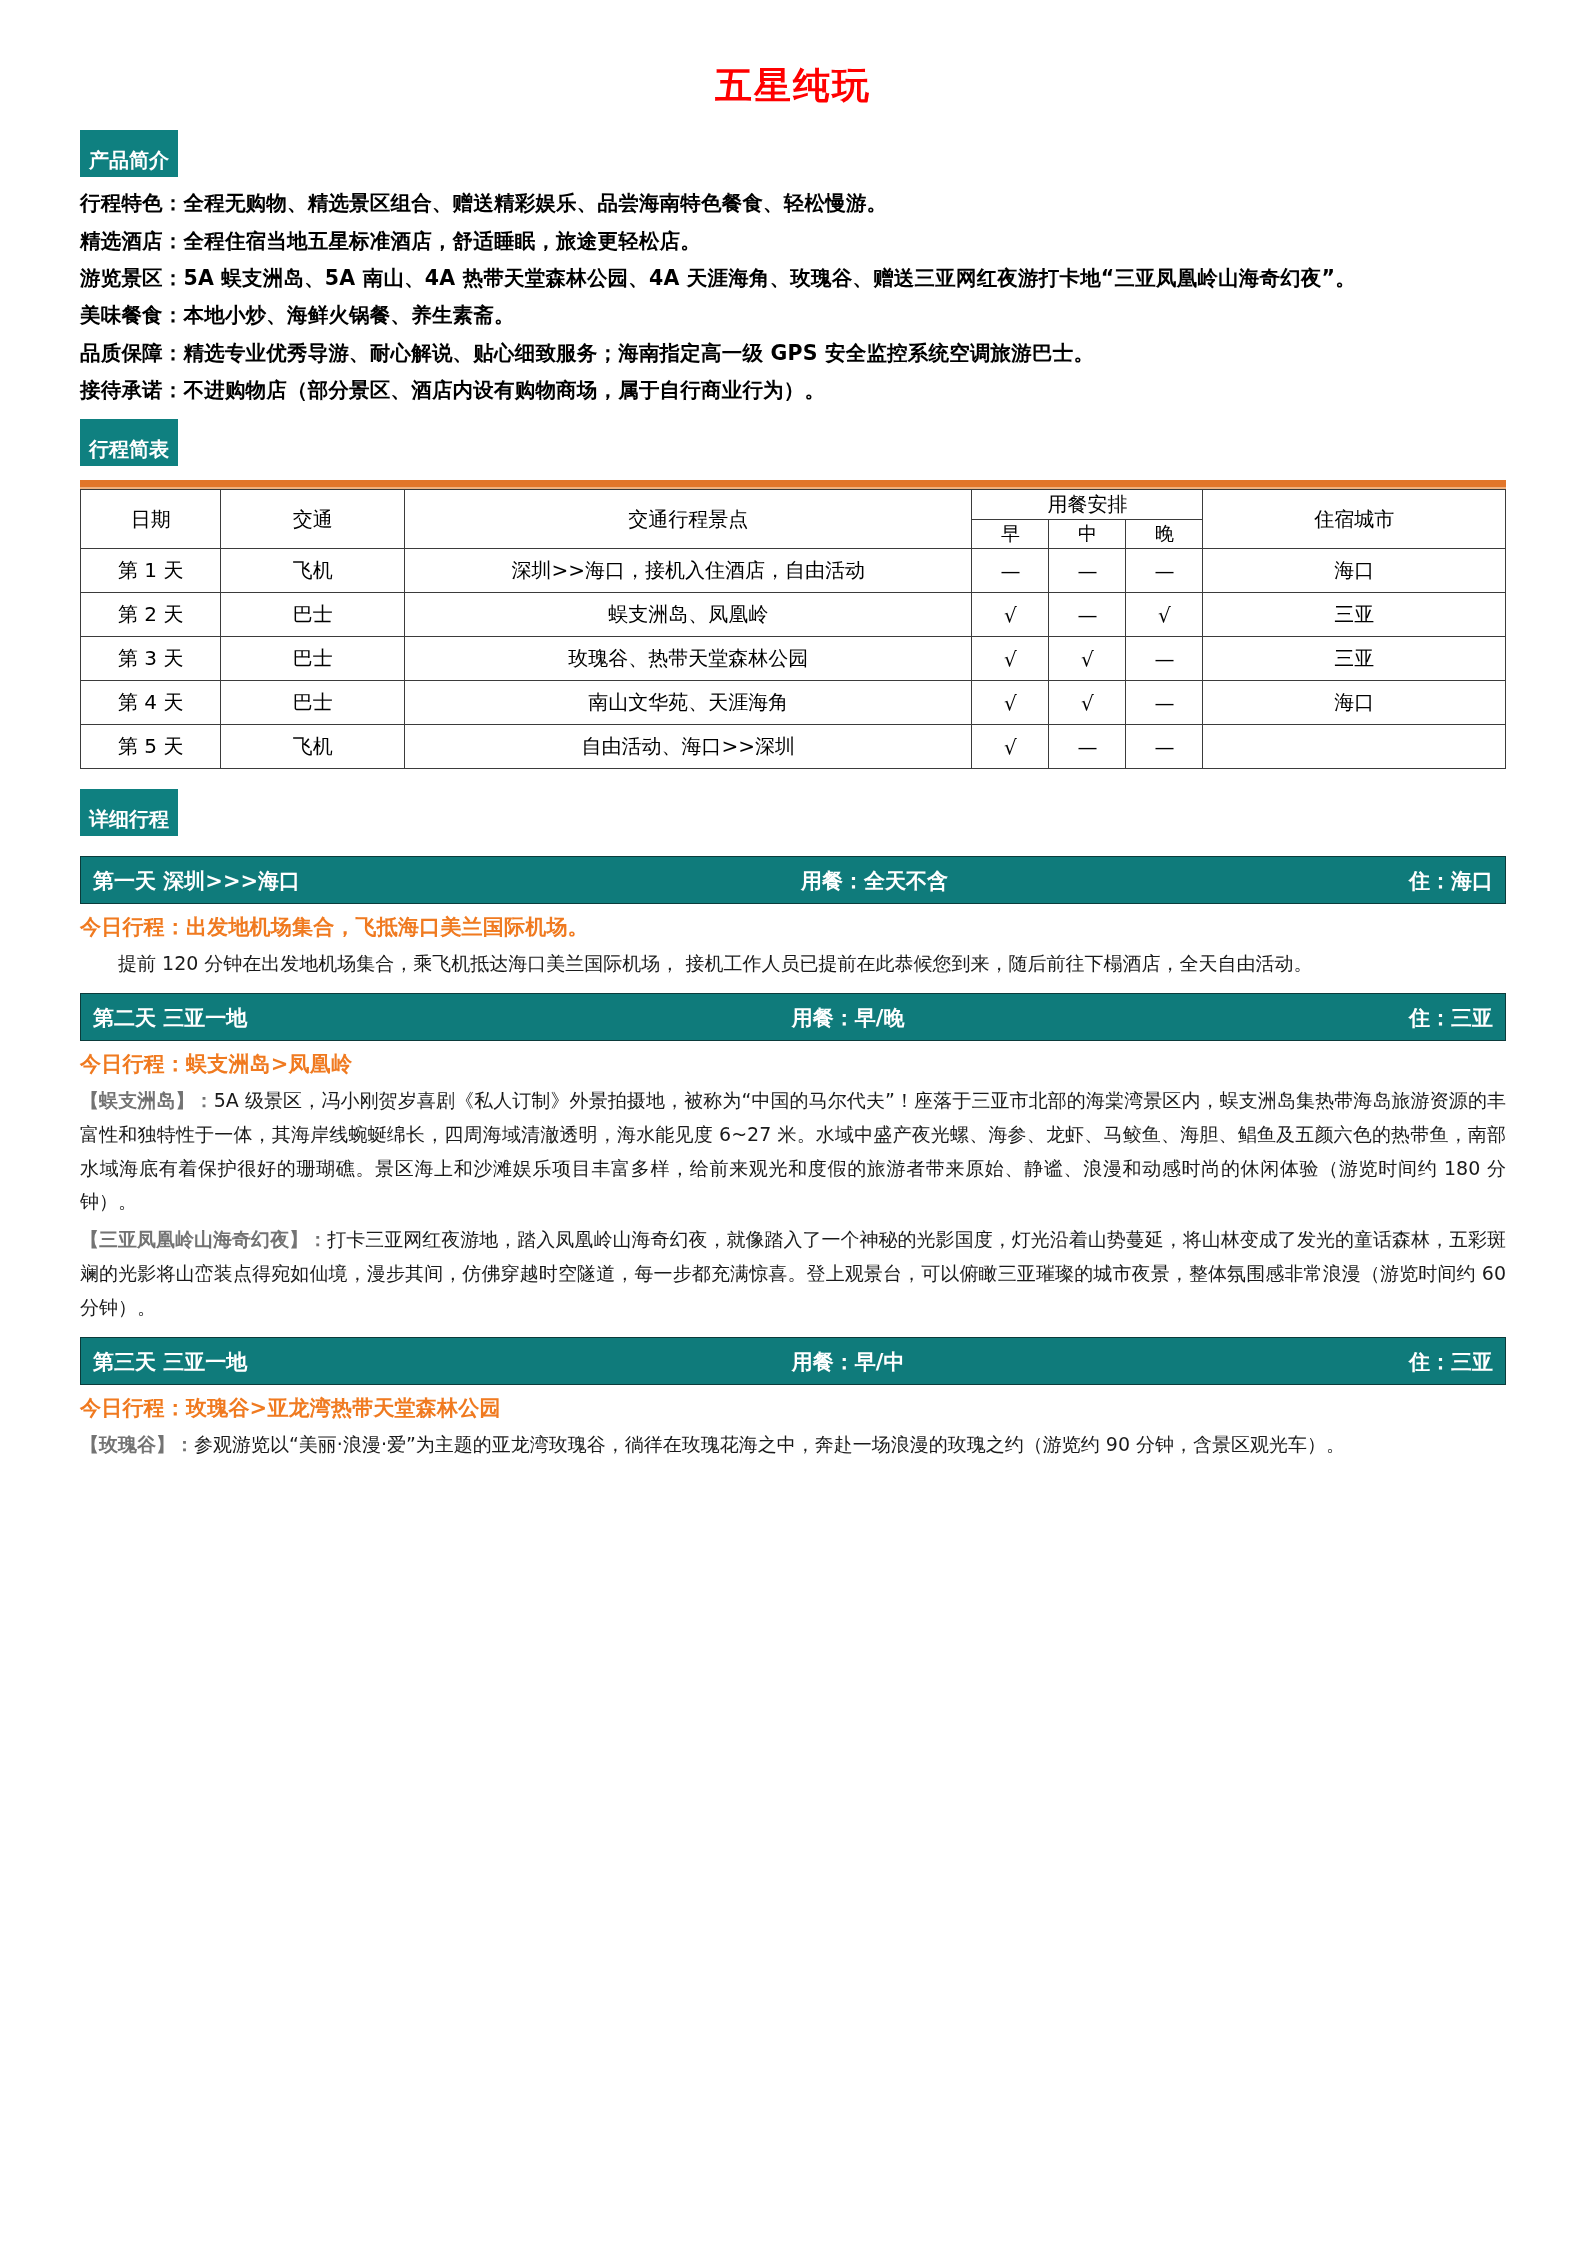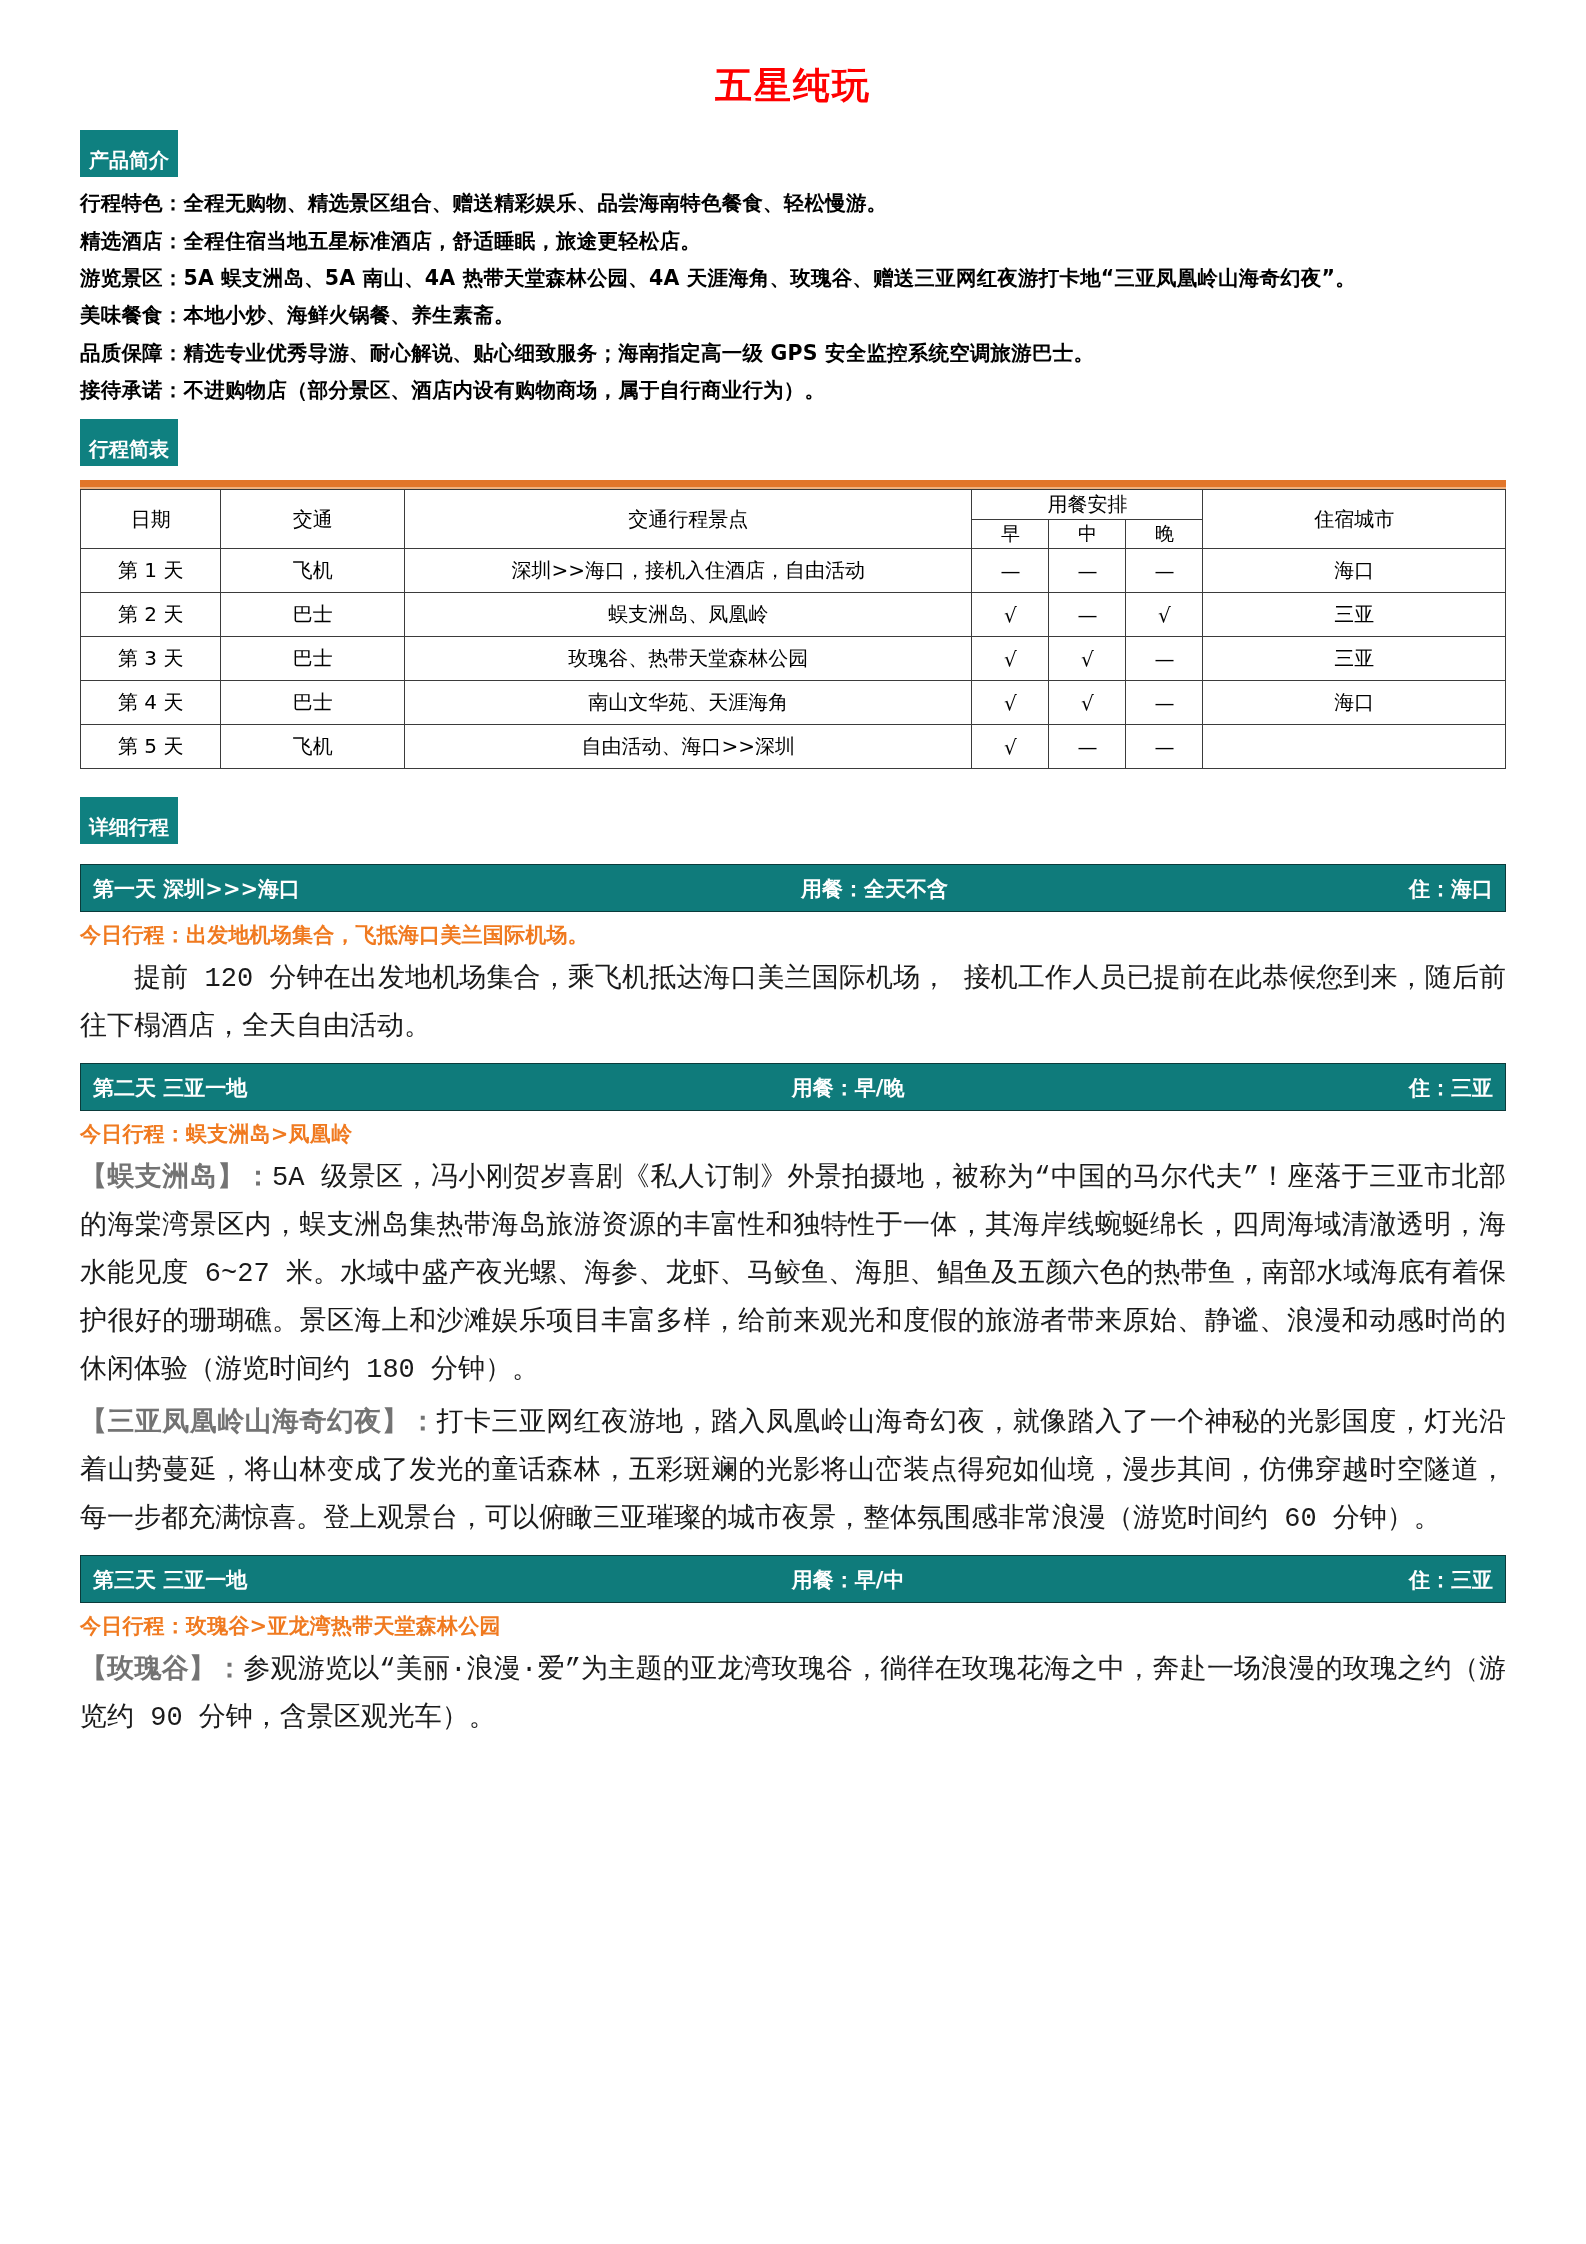--- a/index.html
+++ b/index.html
@@ -41,21 +41,21 @@
   
   .intro-line {
     font-size: 20.5px;
     font-weight: bold;
     color: #000000;
     line-height: 1.82;
     letter-spacing: 0.2px;
   }
   .intro-line .lbl { font-weight: bold; }
   
-  .brief-wrap { margin-top: 6px; margin-bottom: 28px; }
+  .brief-wrap { margin-top: 6px; margin-bottom: 20px; }
   .brief-topbar {
     height: 9px;
     background: #E2762A;
     border-bottom: 2px solid #F0B27F;
     width: 100%;
   }
   table.brief {
     border-collapse: collapse;
     width: 100%;
     font-size: 20px;
@@ -100,26 +100,25 @@
   
   .today-route {
     color: #F07A20;
     font-weight: bold;
     font-size: 21px;
     margin: 9px 0 6px 0;
     letter-spacing: 0.2px;
   }
   
   .para {
-    font-size: 27px;
+    font-size: 19px;
     color: #1a1a1a;
     line-height: 1.78;
     text-align: justify;
     margin: 2px 0 4px 0;
-    font-family: Liberation Mono, monospace;
   }
   .para.indent { text-indent: 2em; }
   .spot-name {
     color: #737373;
     font-weight: bold;
   }
   .sp { display: inline; }
 </style>
 </head>
 <body>

